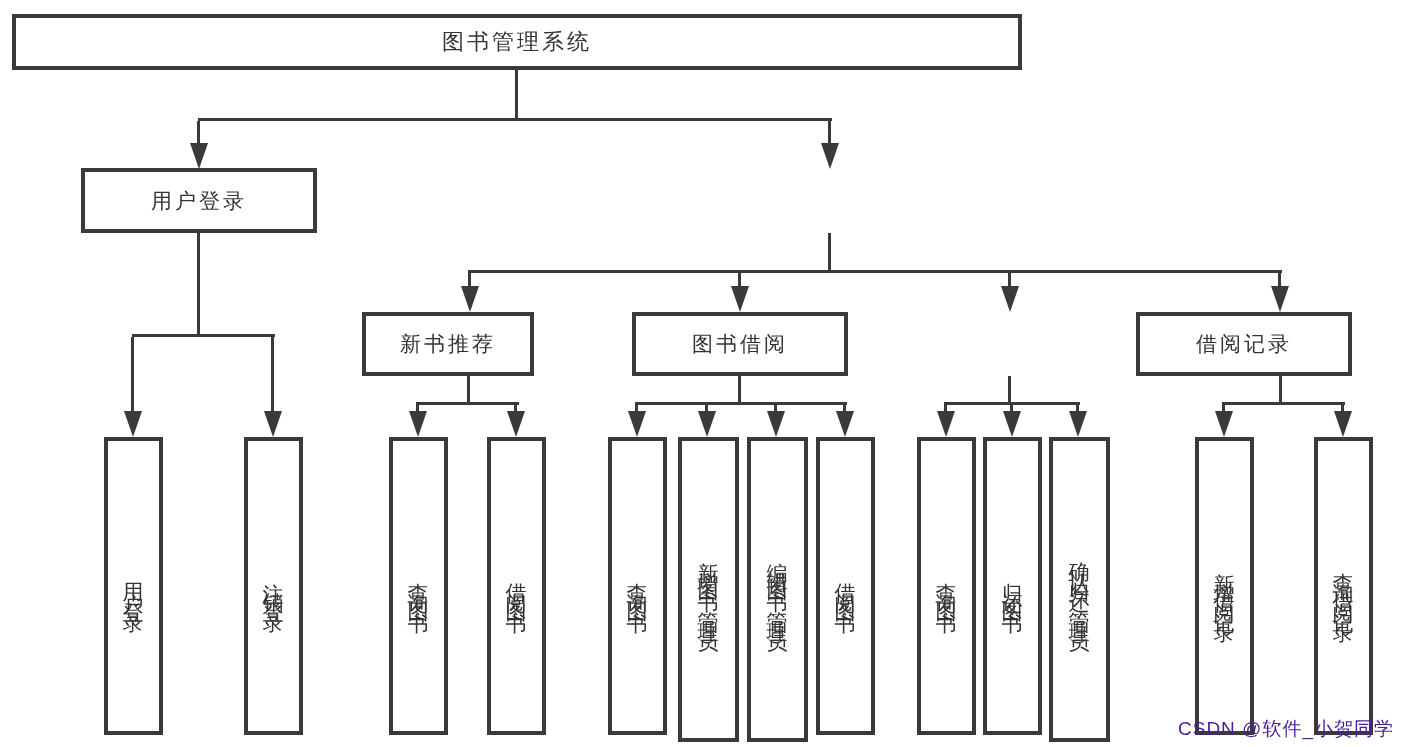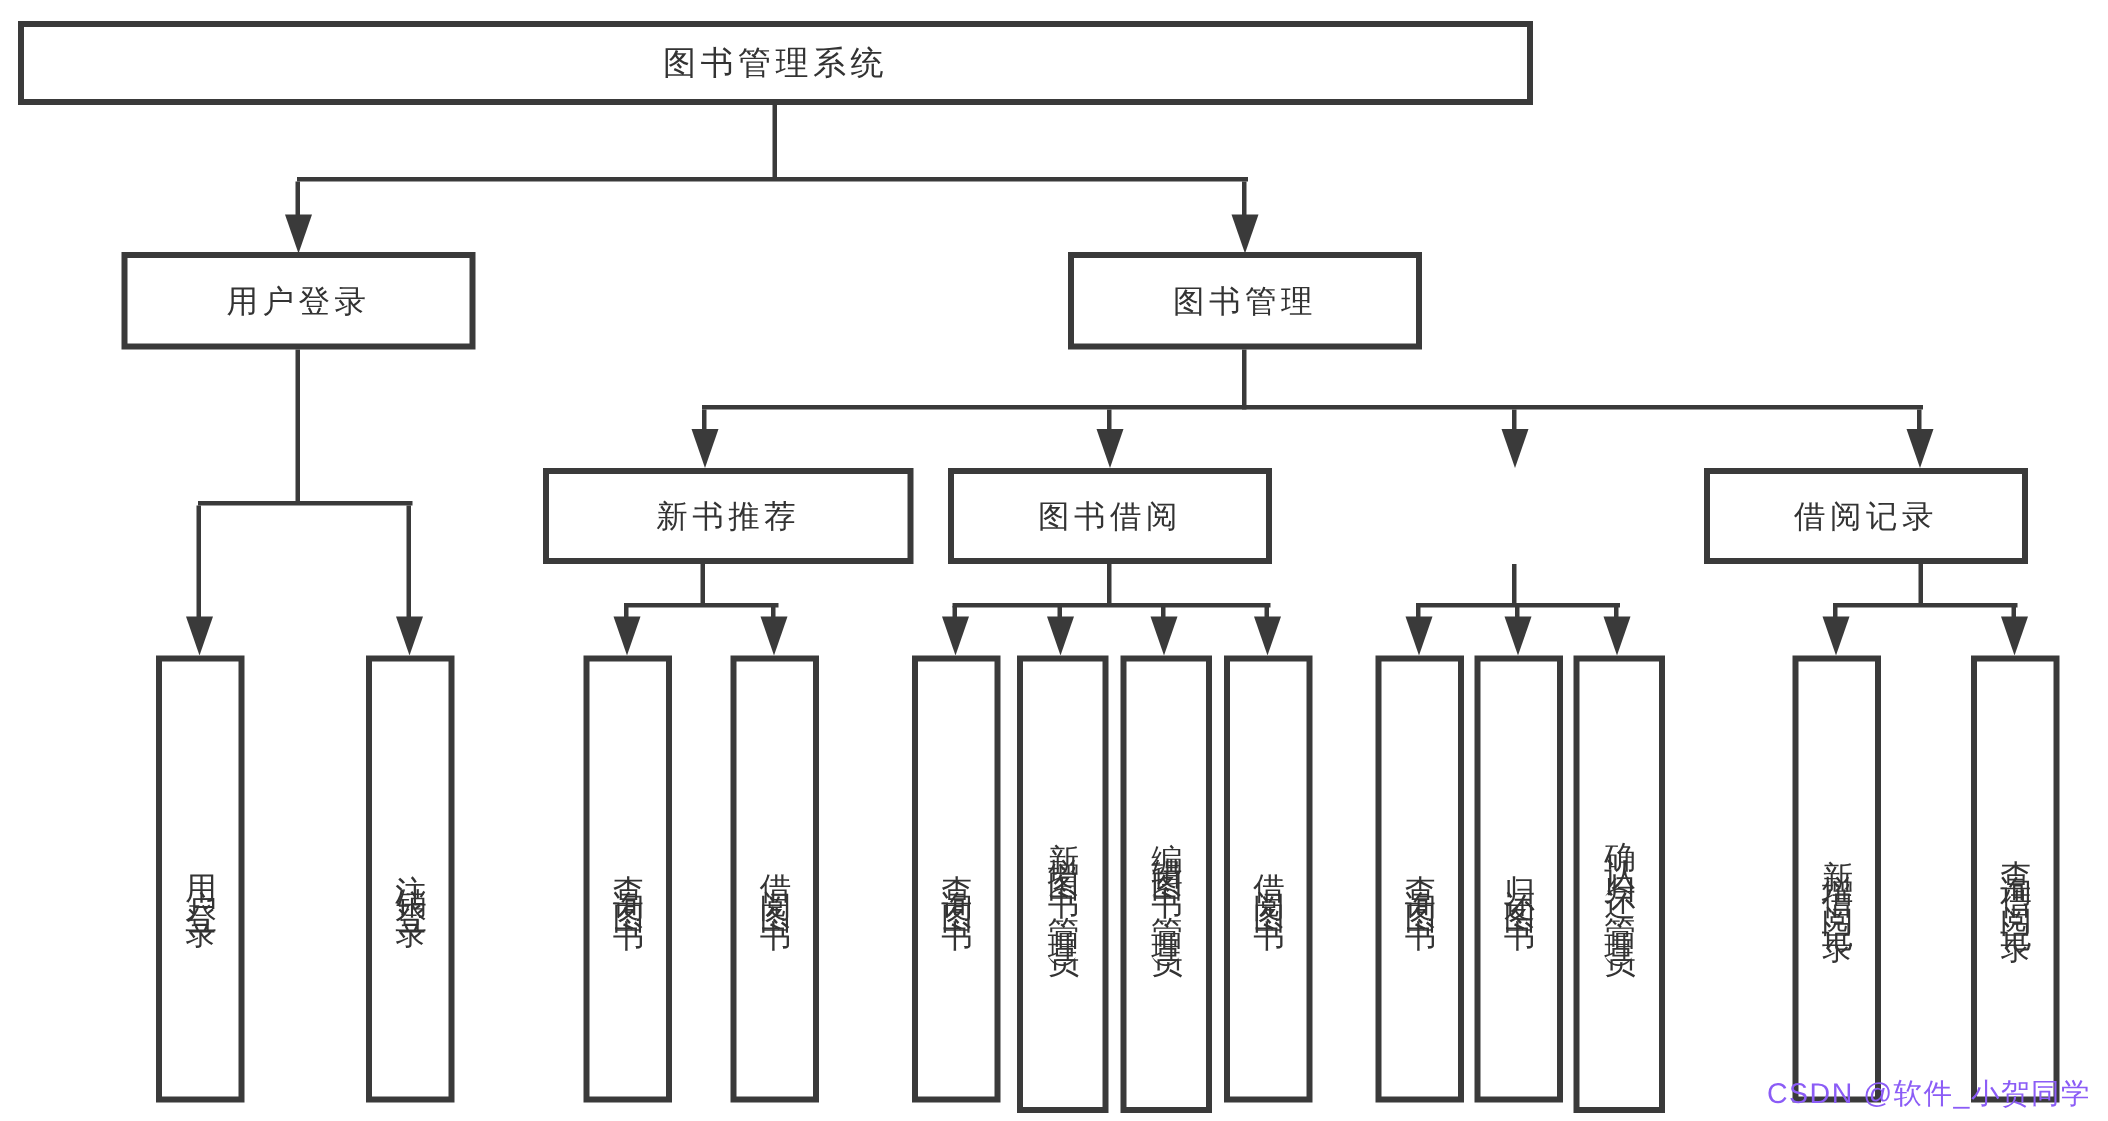--- a/index.html
+++ b/index.html
@@ -21,21 +21,21 @@
   .vline,.hline{position:absolute;background:#3a3a3a;}
   .vline{width:3px;}
   .hline{height:3px;}
   .arrow{
     position:absolute;width:0;height:0;
     border-left:9px solid transparent;border-right:9px solid transparent;
     border-top:26px solid #3a3a3a;
   }
   .watermark{
     position:absolute;left:1178px;top:716px;z-index:10;
-    color:#8b5cf6;font-size:19px;letter-spacing:1px;white-space:nowrap;
+    color:#4c1d95;font-size:19px;letter-spacing:1px;white-space:nowrap;
   }
 </style>
 </head>
 <body>
 
 <div class="canvas">
 
   <div class="node root" style="left:12px;top:14px;width:1010px;height:56px">
     <span>图书管理系统</span>
   </div>
@@ -43,43 +43,40 @@
   <div class="vline" style="left:515px;top:70px;height:49px"></div>
   <div class="hline" style="left:198px;top:118px;width:634px"></div>
   <div class="vline" style="left:197px;top:121px;height:25px"></div>
   <div class="arrow" style="left:190px;top:143px"></div>
   <div class="vline" style="left:828px;top:121px;height:25px"></div>
   <div class="arrow" style="left:821px;top:143px"></div>
 
   <div class="node" style="left:81px;top:168px;width:236px;height:65px">
     <span>用户登录</span>
   </div>
-  <div class="node" style="left:712px;top:168px;width:236px;height:65px">
-    <span>图书管理</span>
-  </div>
 
   <div class="vline" style="left:197px;top:233px;height:102px"></div>
   <div class="hline" style="left:132px;top:334px;width:143px"></div>
   <div class="vline" style="left:131px;top:337px;height:75px"></div>
   <div class="arrow" style="left:124px;top:411px"></div>
   <div class="vline" style="left:271px;top:337px;height:75px"></div>
   <div class="arrow" style="left:264px;top:411px"></div>
 
   <div class="vline" style="left:828px;top:233px;height:40px"></div>
   <div class="hline" style="left:468px;top:270px;width:814px"></div>
   <div class="vline" style="left:468px;top:273px;height:15px"></div>
   <div class="arrow" style="left:461px;top:286px"></div>
   <div class="vline" style="left:738px;top:273px;height:15px"></div>
   <div class="arrow" style="left:731px;top:286px"></div>
   <div class="vline" style="left:1008px;top:273px;height:15px"></div>
   <div class="arrow" style="left:1001px;top:286px"></div>
   <div class="vline" style="left:1278px;top:273px;height:15px"></div>
   <div class="arrow" style="left:1271px;top:286px"></div>
 
-  <div class="node" style="left:362px;top:312px;width:247px;height:64px">
+  <div class="node" style="left:362px;top:312px;width:172px;height:64px">
     <span>新书推荐</span>
   </div>
   <div class="node" style="left:632px;top:312px;width:216px;height:64px">
     <span>图书借阅</span>
   </div>
   <div class="node" style="left:1136px;top:312px;width:216px;height:64px">
     <span>借阅记录</span>
   </div>
 
   <div class="vline" style="left:467px;top:376px;height:28px"></div>

